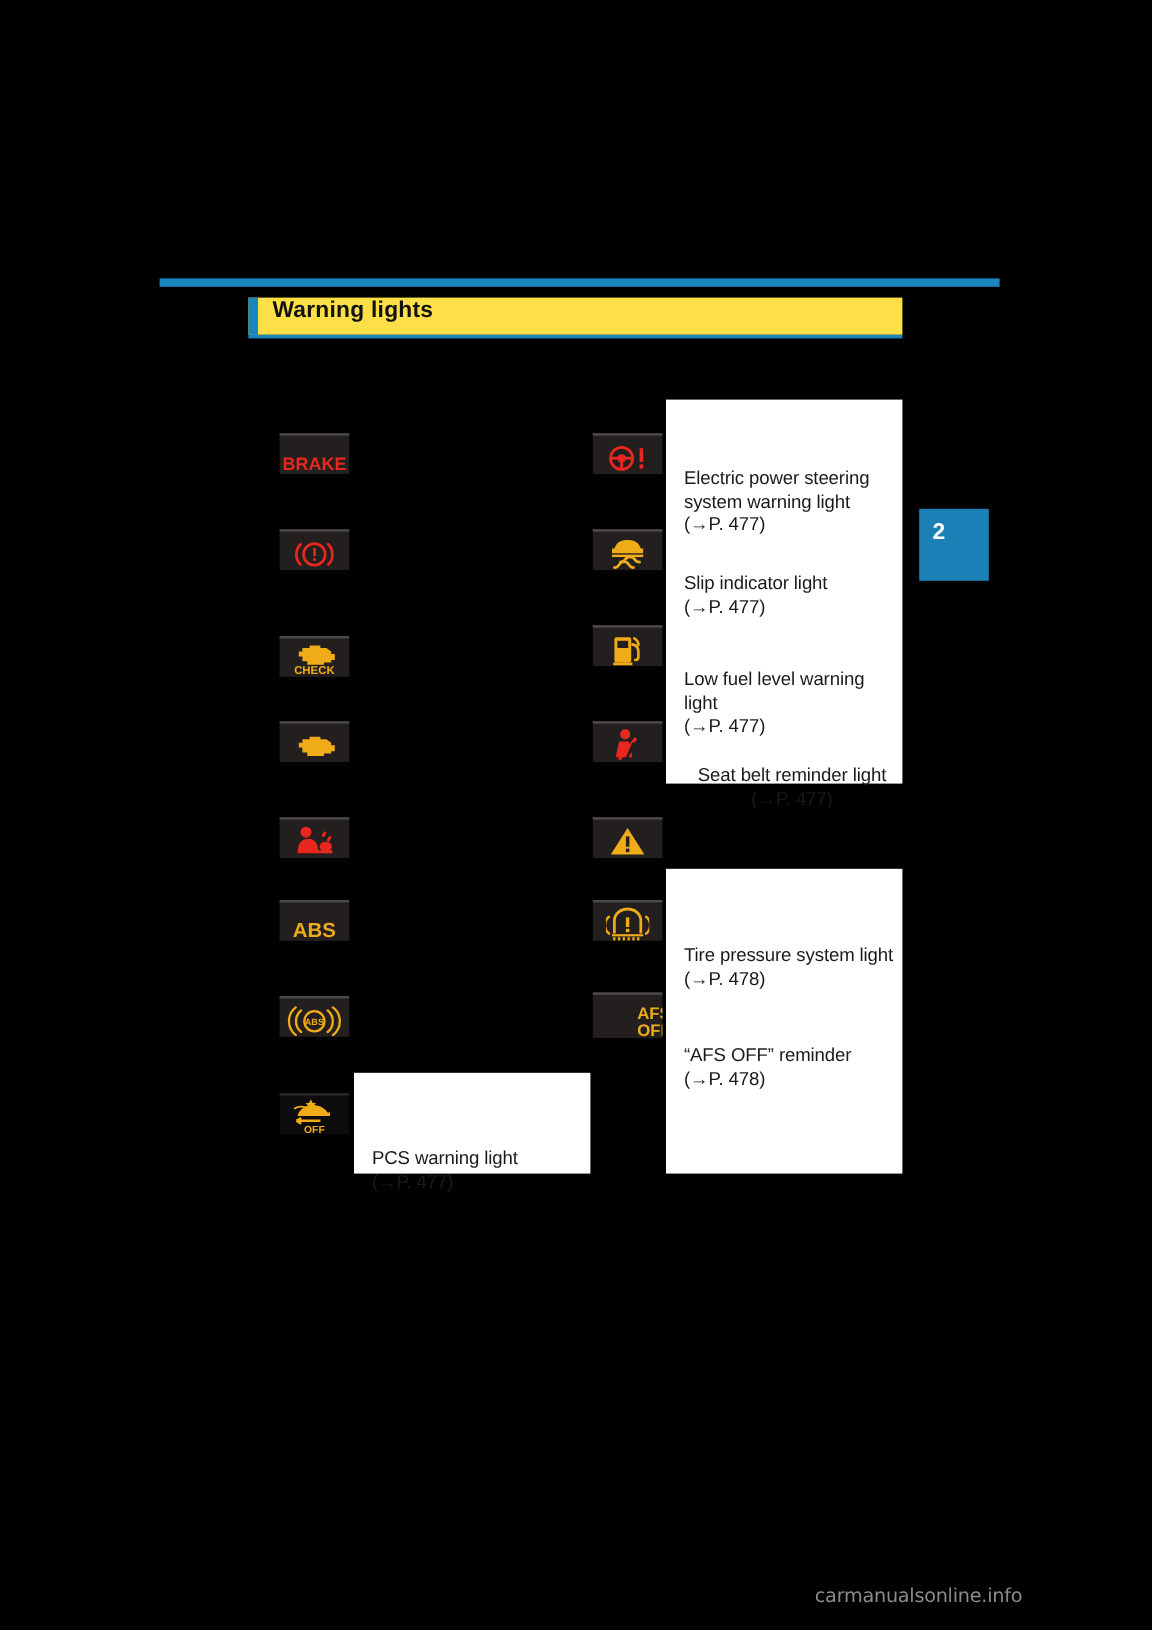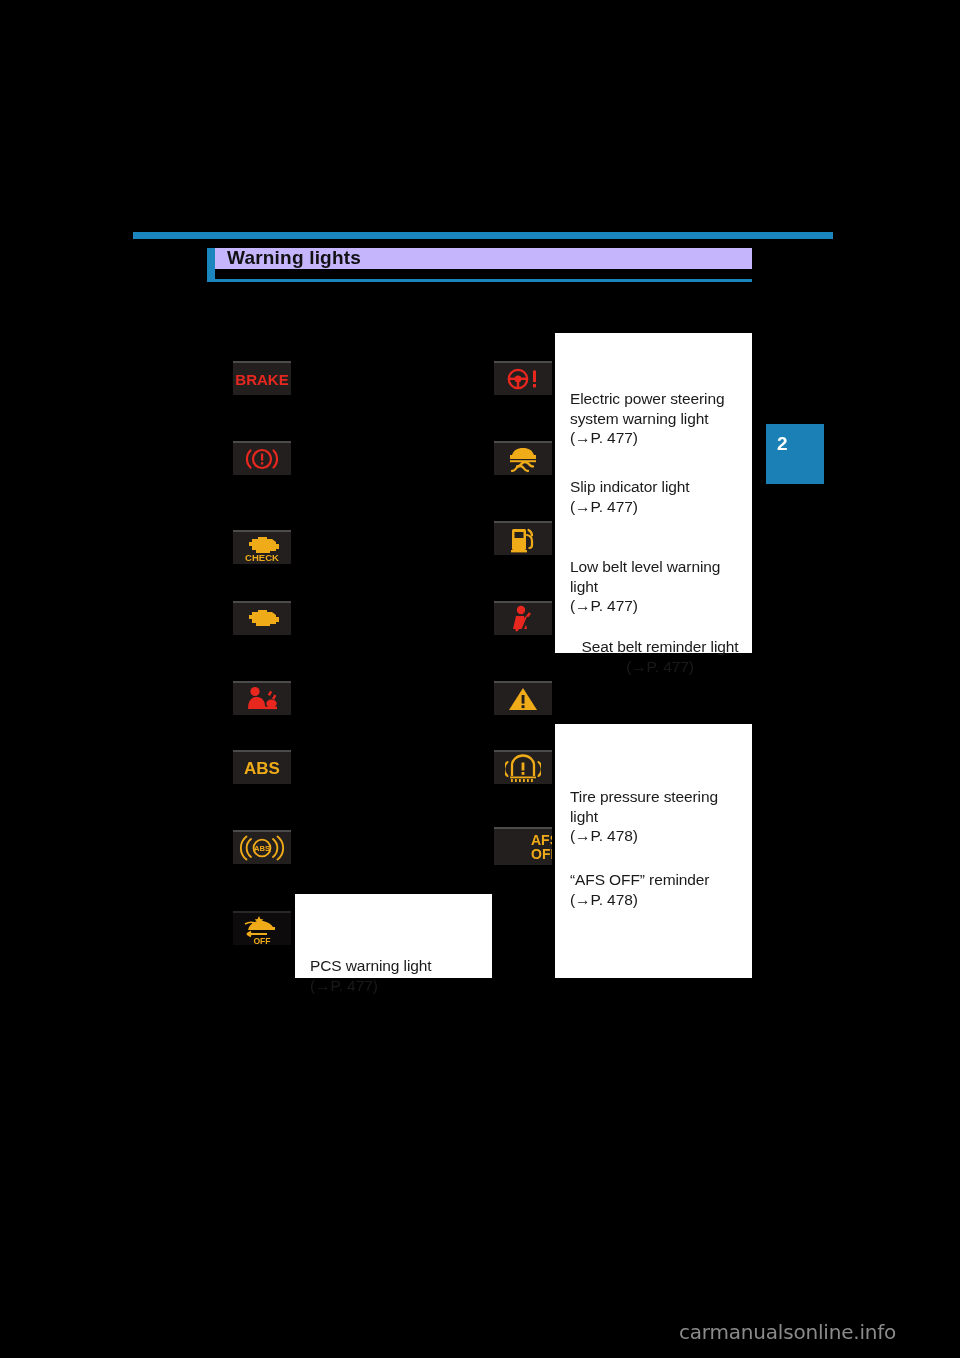--- a/index.html
+++ b/index.html
@@ -30,24 +30,24 @@
     width: 700px;
     height: 7px;
     background: #1b86bd;
   }
 
   .section-header {
     position: absolute;
     left: 207px;
     top: 248px;
     width: 545px;
-    height: 21px;
-    background: #c4b5fd;
+    height: 31px;
+    background: #fde047;
     display: flex;
-    align-items: flex-end;
+    align-items: flex-start;
   }
   .section-header .accent {
     position: absolute;
     left: 0;
     top: 0;
     width: 8px;
     height: 31px;
     background: #1b86bd;
   }
   .section-header .title {
@@ -81,36 +81,36 @@
     align-items: flex-start;
     justify-content: flex-start;
     padding: 9px 0 0 11px;
     box-sizing: border-box;
   }
 
   .watermark {
     position: absolute;
     left: 679px;
     top: 1320px;
-    font-size: 20px;
+    font-size: 16px;
     color: #8b8b8b;
     letter-spacing: -0.2px;
     font-family: "DejaVu Sans", sans-serif;
   }
 
   
   .tile {
     position: absolute;
     width: 58px;
     height: 34px;
     background: #231f1f;
     border-top: 2px solid #4d4a4a;
     box-sizing: border-box;
     display: flex;
-    align-items: center;
+    align-items: flex-end;
     justify-content: center;
     overflow: hidden;
   }
   .tile.tall { height: 38px; }
   .tile svg { display: block; }
   .tile .txt {
     font-family: "Liberation Sans", sans-serif;
     font-weight: bold;
     line-height: 1;
   }
@@ -293,34 +293,34 @@
     <div>system warning light</div>
     <div class="ref">(→P. 477)</div>
   </div>
 
   <div class="desc-text" style="left:570px; top:436px; width:175px;">
     <div>Slip indicator light</div>
     <div class="ref">(→P. 477)</div>
   </div>
 
   <div class="desc-text" style="left:570px; top:516px; width:180px;">
-    <div>Low belt level warning light</div>
+    <div>Low fuel level warning light</div>
     <div class="ref">(→P. 477)</div>
   </div>
 
   <div class="desc-text" style="left:570px; top:596px; width:180px;text-align:center;">
     <div>Seat belt reminder light</div>
     <div class="ref">(→P. 477)</div>
   </div>
 
   <div class="descbox" style="left:555px; top:724px; width:197px; height:254px;">
   </div>
 
   <div class="desc-text" style="left:570px; top:746px; width:180px;">
-    <div>Tire pressure steering light</div>
+    <div>Tire pressure system light</div>
     <div class="ref">(→P. 478)</div>
   </div>
 
   <div class="desc-text" style="left:570px; top:829px; width:180px;">
     <div>“AFS OFF” reminder</div>
     <div class="ref">(→P. 478)</div>
   </div>
 
   <div class="descbox" style="left:295px; top:894px; width:197px; height:84px;">
   </div>

